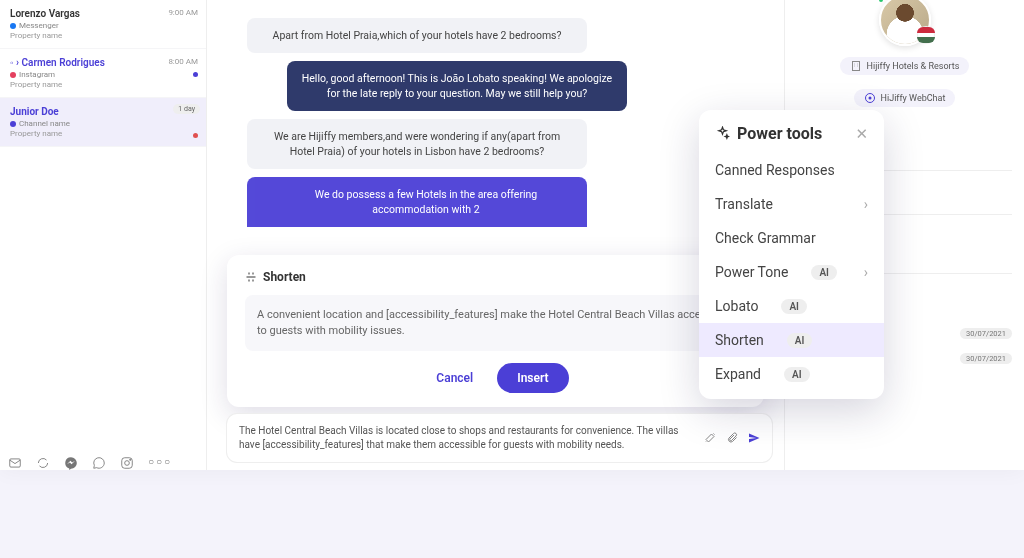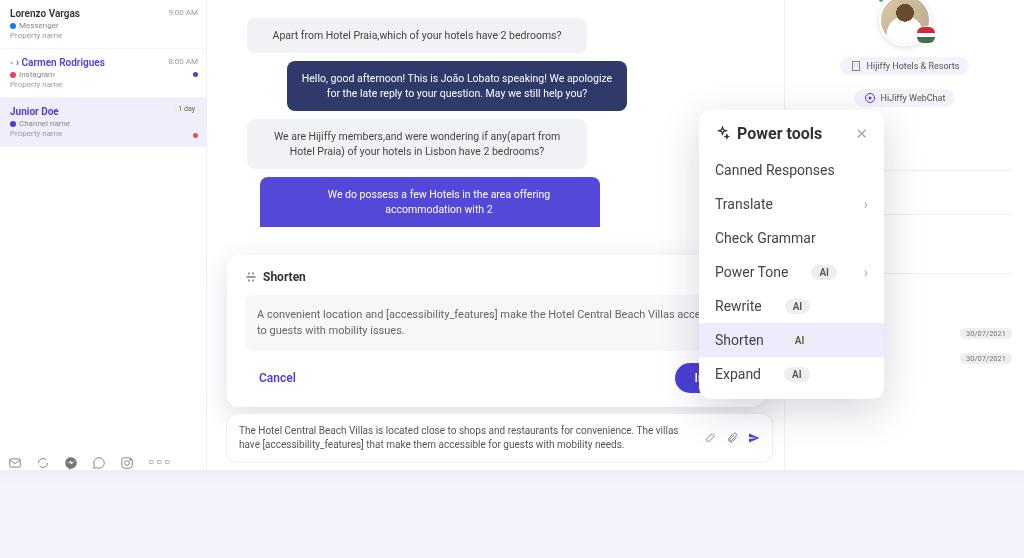--- a/index.html
+++ b/index.html
@@ -21,33 +21,33 @@
   .dot-ig { background:#e4405f;}
   .dot-gen { background:#4b3fd6;}
   .little-dot {position:absolute; right:8px; bottom:20px; width:5px;height:5px;border-radius:50%;background:#4b3fd6;}
   .little-dot.red{background:#e05050; bottom:8px;}
 
   
   .chat { flex: 1; position: relative; padding: 10px 20px 10px 20px; }
   .bubble { padding:10px 14px; border-radius:8px; font-size:10.5px; line-height:15px; margin:8px 0; max-width:340px;text-align:center;}
   .bubble.in { background:#f1f2f6; color:#444; margin-left:20px;}
   .bubble.out { background:#2f3a6b; color:#fff; margin-left:60px;}
-  .bubble.out2 { background:#4b3fd6; color:#fff; margin-left:33px; border-bottom-left-radius:0; border-bottom-right-radius:0;padding-left:32px;}
+  .bubble.out2 { background:#4b3fd6; color:#fff; margin-left:20px; border-bottom-left-radius:0; border-bottom-right-radius:0;padding-left:32px;}
 
   
   .modal {
     position:absolute; left:20px; right:20px; top:255px;
     background:#fff; border-radius:12px; box-shadow:0 8px 28px rgba(40,30,90,0.15);
     padding:14px 18px 14px 18px;
   }
   .modal-head { display:flex; align-items:center; justify-content:space-between; margin-bottom:10px;}
   .modal-title { font-size:12px; font-weight:700; color:#333; display:flex; align-items:center; gap:6px;}
   .modal-close { cursor:pointer; color:#999; font-size:14px;}
   .modal-text { background:#f7f7fa; border-radius:8px; padding:12px; font-size:11px; color:#666; line-height:16px;}
-  .modal-actions { display:flex; justify-content:space-between; gap:10px; margin-top:12px;}
+  .modal-actions { display:flex; justify-content:center; gap:10px; margin-top:12px;}
   .btn-cancel { background:none; border:none; color:#4b3fd6; font-weight:600; font-size:12px; padding:8px 14px; cursor:pointer;}
   .btn-insert { background:#4b3fd6; border:none; color:#fff; font-weight:600; font-size:12px; padding:8px 20px; border-radius:18px; cursor:pointer;}
 
   
   .composer {
     position:absolute; left:20px; right:12px; bottom:8px; background:#fff;
     border-radius:10px; padding:10px 12px; box-shadow:0 0 0 1px #eee;
     font-size:10px; color:#555; display:flex; align-items:center;
   }
   .composer-text { flex:1; line-height:14px; padding-right:8px;}
@@ -288,21 +288,21 @@
     <span class="chev">›</span>
   </div>
   <div class="pop-item">
     <span class="pop-left">Check Grammar</span>
   </div>
   <div class="pop-item">
     <span class="pop-left"><span>Power Tone</span>&nbsp;&nbsp;<span class="ai-badge">AI</span></span>
     <span class="chev">›</span>
   </div>
   <div class="pop-item">
-    <span class="pop-left"><span>Rewrite</span>&nbsp;&nbsp;<span class="ai-badge">AI</span></span>
+    <span class="pop-left"><span>Lobato</span>&nbsp;&nbsp;<span class="ai-badge">AI</span></span>
   </div>
   <div class="pop-item sel">
     <span class="pop-left"><span>Shorten</span>&nbsp;&nbsp;<span class="ai-badge">AI</span></span>
   </div>
   <div class="pop-item">
     <span class="pop-left"><span>Expand</span>&nbsp;&nbsp;<span class="ai-badge">AI</span></span>
   </div>
 </div>
 
 </body></html>

